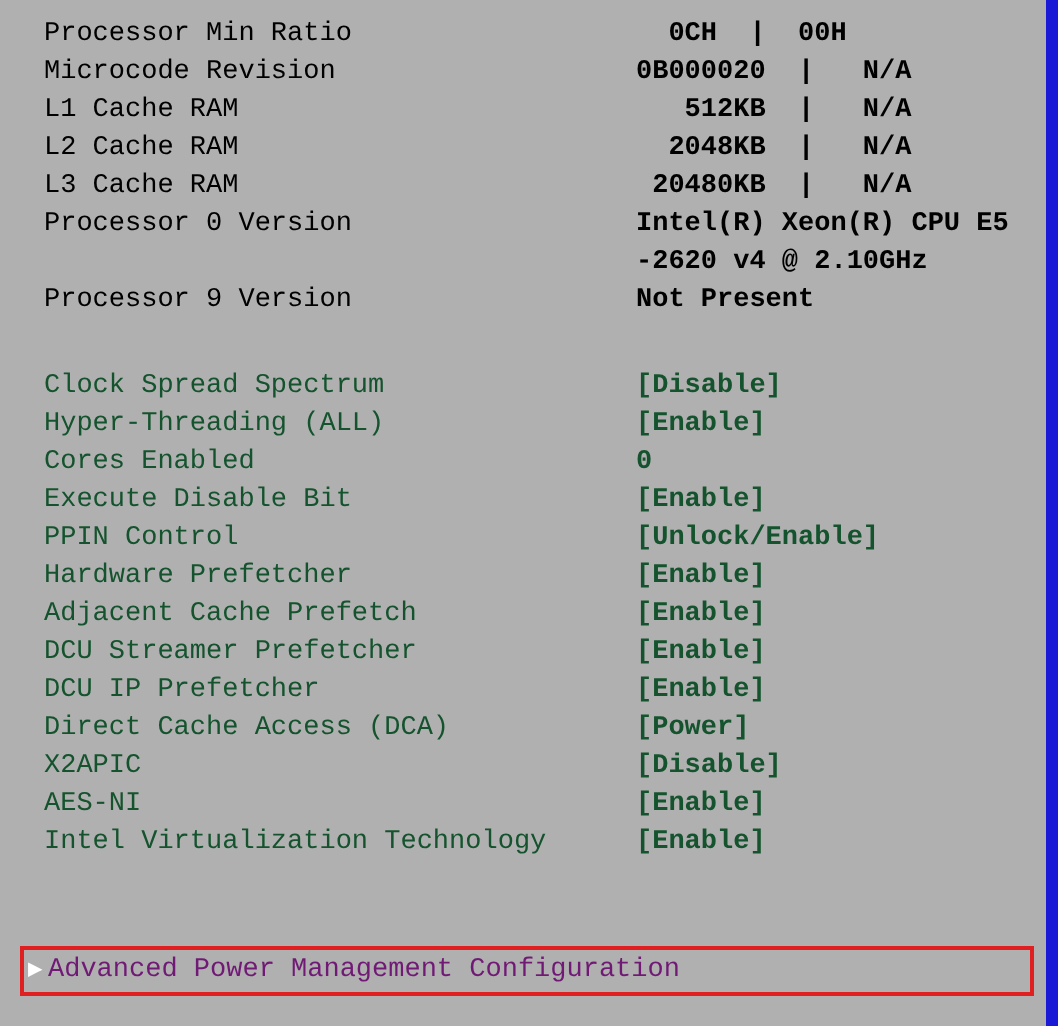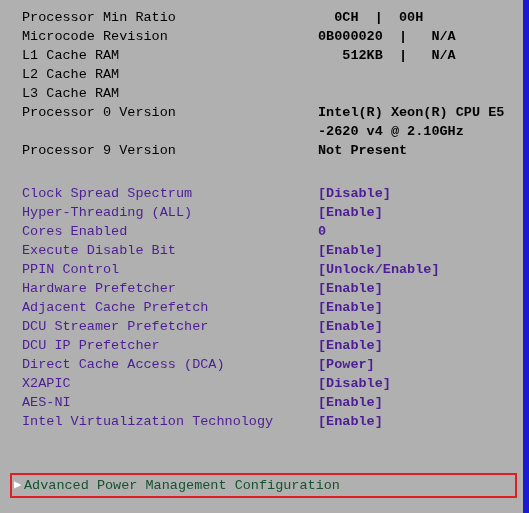--- a/index.html
+++ b/index.html
@@ -21,21 +21,21 @@
   }
   .row {
     display: flex;
     padding-left: 22px;
     height: 19px;
     align-items: center;
   }
   .label { width: 296px; white-space: pre; }
   .value { white-space: pre; font-weight: bold; }
   .info-row .label, .info-row .value { color: #000; }
-  .opt-row .label, .opt-row .value { color: #4c1d95; }
+  .opt-row .label, .opt-row .value { color: #14532d; }
   .spacer2 { height: 24px; }
   .scrollbar {
     position: absolute;
     top: 0;
     right: 0;
     width: 6px;
     height: 513px;
     background: #1a1ad6;
   }
   .submenu-wrap {
@@ -49,21 +49,21 @@
     align-items: center;
     padding-left: 2px;
   }
   .caret {
     color: #fff;
     width: 10px;
     display: inline-block;
     font-size: 12px;
   }
   .submenu-text {
-    color: #14532d;
+    color: #701a75;
     white-space: pre;
   }
 </style>
 </head>
 <body>
 
 <div class="screen">
 
   <div>
     <div class="row info-row">
@@ -73,23 +73,25 @@
     <div class="row info-row">
       <span class="label">Microcode Revision</span>
       <span class="value">0B000020  |   N/A</span>
     </div>
     <div class="row info-row">
       <span class="label">L1 Cache RAM</span>
       <span class="value">   512KB  |   N/A</span>
     </div>
     <div class="row info-row">
       <span class="label">L2 Cache RAM</span>
+      <span class="value">  2048KB  |   N/A</span>
     </div>
     <div class="row info-row">
       <span class="label">L3 Cache RAM</span>
+      <span class="value"> 20480KB  |   N/A</span>
     </div>
     <div class="row info-row">
       <span class="label">Processor 0 Version</span>
       <span class="value">Intel(R) Xeon(R) CPU E5</span>
     </div>
     <div class="row info-row">
       <span class="label"></span>
       <span class="value">-2620 v4 @ 2.10GHz</span>
     </div>
     <div class="row info-row">

